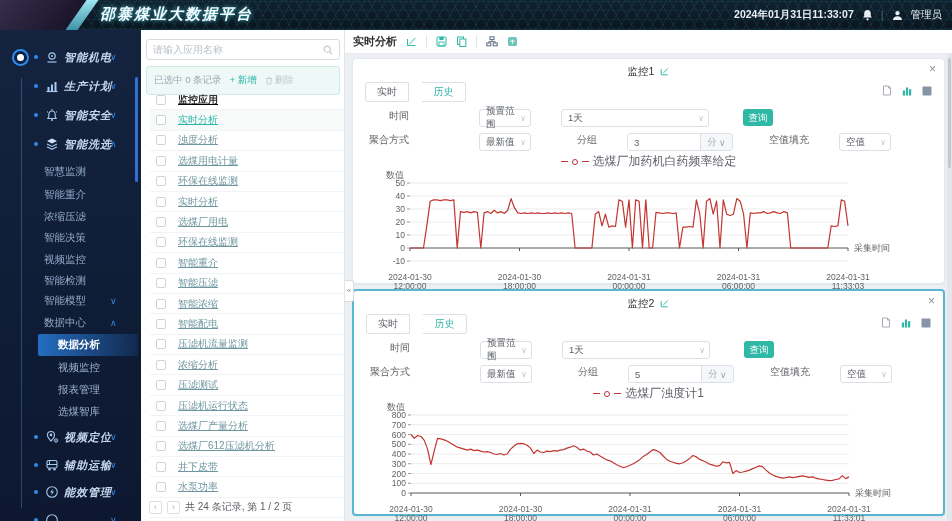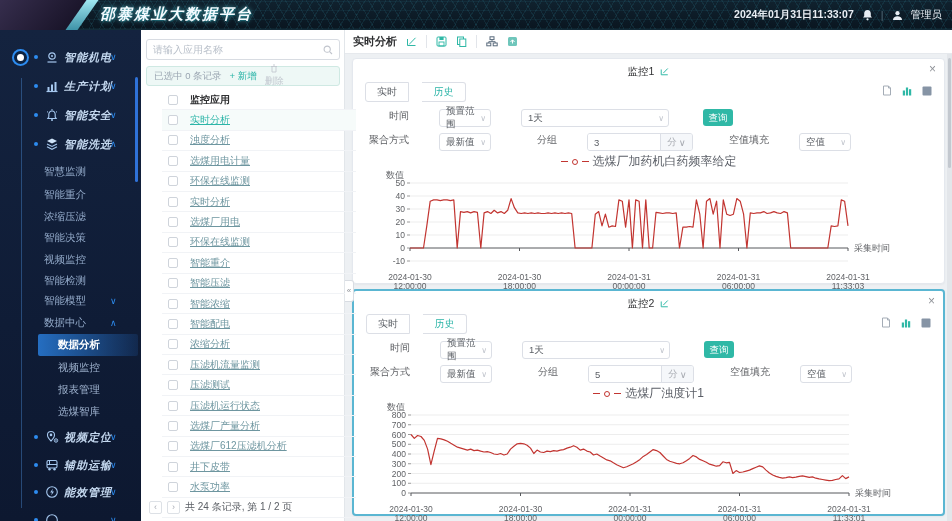--- a/index.html
+++ b/index.html
@@ -59,27 +59,27 @@
   
   .list-panel { position:absolute; left:141px; top:30px; width:204px; height:491px;
     background:#fff; border-right:1px solid #e2e6ea; z-index:10; }
   .search-box { position:absolute; left:5px; top:9px; width:194px; height:21px;
     border:1px solid #d8dce2; border-radius:3px; background:#fff;
     display:flex; align-items:center; }
   .search-box input { flex:1; border:none; outline:none; font-size:10px; padding:0 6px;
     color:#303133; background:transparent; font-family:inherit; }
   .search-box input::placeholder { color:#b9c0ca; }
   .search-box .mag { margin-right:6px; display:flex; }
-  .sel-bar { position:absolute; left:5px; top:36px; width:194px; height:20px;
+  .sel-bar { position:absolute; left:5px; top:36px; width:194px; height:29px;
     background:#eef8f6; border:1px solid #cfe9e3; border-radius:3px;
     display:flex; align-items:center; gap:8px; padding:0 7px; font-size:9.5px; }
   .sel-bar .sel-txt { color:#9aa5b1; }
   .sel-bar .add { color:#2cb5a8; cursor:pointer; white-space:nowrap; }
-  .sel-bar .del { color:#c3c8d0; cursor:pointer; display:flex; align-items:center; gap:2px;flex-direction:column; }
-  .app-rows { position:absolute; left:21px; top:60px; width:194px; }
+  .sel-bar .del { color:#c3c8d0; cursor:pointer; display:flex; align-items:center; gap:2px; }
+  .app-rows { position:absolute; left:9px; top:60px; width:194px;text-decoration:underline; }
   .app-row { height:20.4px; display:flex; align-items:center; gap:12px; padding-left:6px;
     border-bottom:1px solid #f1f3f6; }
   .app-row .cb { width:10px; height:10px; border:1px solid #cfd4db; border-radius:2px;
     background:#fff; flex:none; cursor:pointer; }
   .app-row .al { font-size:10px; color:#6e96a0; text-decoration:underline; cursor:pointer;
     white-space:nowrap; overflow:hidden; }
   .app-row.plain .al { color:#303133; font-weight:bold; text-decoration:none; }
   .app-row.active { background:#f6fbfa; }
   .app-row.active .al { color:#2cb5a8; }
   .list-footer { position:absolute; left:8px; bottom:5px; display:flex; align-items:center;
@@ -115,21 +115,21 @@
   .tab { width:44px; height:20px; line-height:18px; text-align:center; font-size:10px;
     color:#5c6066; background:#fff; border:1px solid #dcdfe6; cursor:pointer; }
   .tab:first-child { border-radius:3px 0 0 3px; }
   .tab:last-child { border-left:none; border-radius:0 3px 3px 0; }
   .tab.on { color:#2cb5a8; }
   .p-icons { position:absolute; right:2px; top:3px; display:flex; gap:10px; }
   .frow { display:flex; align-items:flex-start; margin:6px 0 0 10px; font-size:10px; color:#606266;gap:24px; }
   .flabel { width:46px; text-align:right; margin-right:6px; white-space:nowrap; flex:none; }
   .sel { height:18px; border:1px solid #dcdfe6; border-radius:3px; background:#fff;
     display:flex; align-items:center; justify-content:space-between; padding:0 4px 0 6px;
-    font-size:9.5px; color:#5c6066; cursor:pointer; flex:none; }
+    font-size:9.5px; color:#5c6066; cursor:pointer; flex:none;margin-left:40px; }
   .sel .car { color:#c0c4cc; font-size:8px; margin-left:3px; }
   .q-btn { width:30px; height:17px; background:#2fb8a6; color:#fff; border:none;
     border-radius:3px; font-size:9.5px; line-height:17px; text-align:center;
     margin-left:10px; cursor:pointer; flex:none; font-family:inherit; }
   .grp-input { display:flex; height:18px; border:1px solid #dcdfe6; border-radius:3px;
     overflow:hidden; flex:none; }
   .grp-input input { width:72px; border:none; outline:none; font-size:9.5px; padding:0 6px;
     color:#5c6066; font-family:inherit; }
   .grp-input .unit { width:32px; background:#f5f7fa; border-left:1px solid #dcdfe6;
     font-size:9.5px; color:#a8abb2; display:flex; align-items:center;
@@ -376,25 +376,25 @@
         <div class="app-row">
           <span class="cb"></span>
           <span class="al">智能浓缩</span>
         </div>
         <div class="app-row">
           <span class="cb"></span>
           <span class="al">智能配电</span>
         </div>
         <div class="app-row">
           <span class="cb"></span>
+          <span class="al">压滤机流量监测</span>
+        </div>
+        <div class="app-row">
+          <span class="cb"></span>
           <span class="al">浓缩分析</span>
-        </div>
-        <div class="app-row">
-          <span class="cb"></span>
-          <span class="al">压滤机流量监测</span>
         </div>
         <div class="app-row">
           <span class="cb"></span>
           <span class="al">压滤测试</span>
         </div>
         <div class="app-row">
           <span class="cb"></span>
           <span class="al">压滤机运行状态</span>
         </div>
         <div class="app-row">

